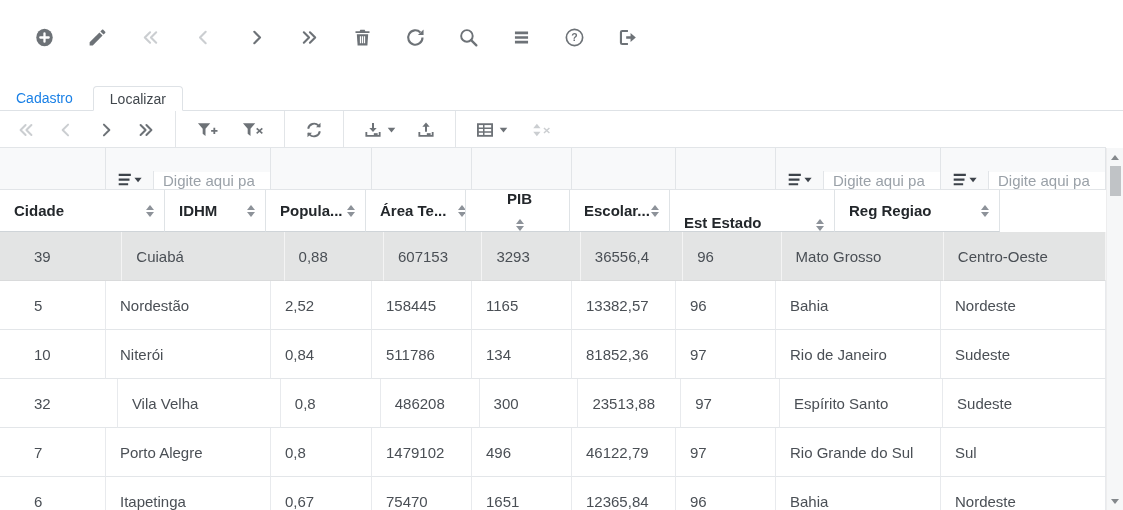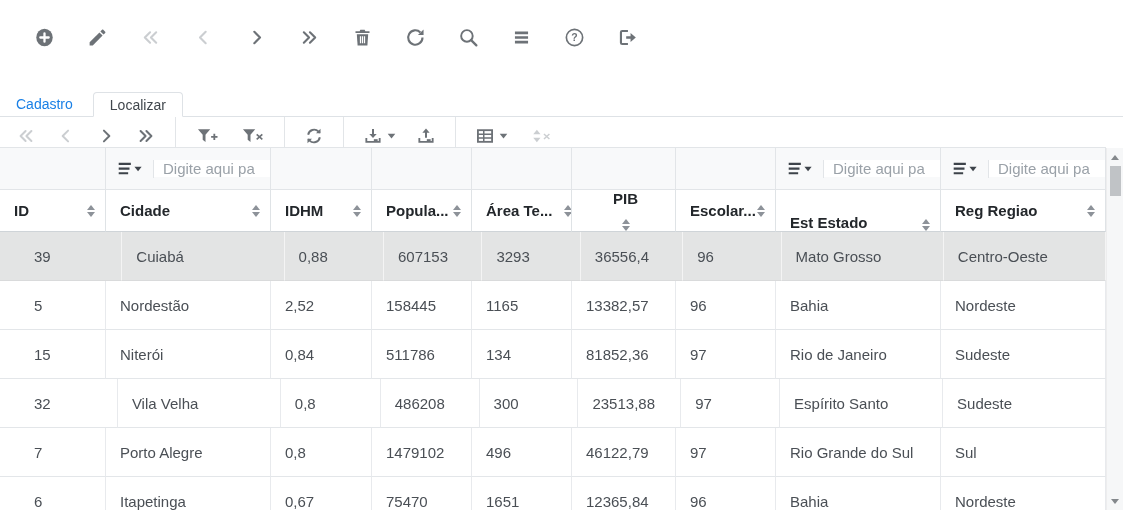--- a/index.html
+++ b/index.html
@@ -17,21 +17,21 @@
   .tbtn {
     background:none; border:none; padding:0; margin:0;
     color:var(--icon,#6d7277); cursor:pointer; line-height:0;
     display:inline-flex; align-items:center; gap:4px;
   }
   .tbtn svg { display:block; }
   .tbtn.disabled { color:var(--icon-dis,#cbced1); cursor:default; }
   .toolbar-top .tbtn svg.main { width:21px; height:21px; }
 
   
-  .tabbar { display:flex; height:25px; margin-top:18px; border-bottom:1px solid #dee2e6; align-items:stretch; }
+  .tabbar { display:flex; height:25px; margin-top:12px; border-bottom:1px solid #dee2e6; align-items:stretch; }
   .tab { font-size:14px; padding:0 16px; display:flex; align-items:center; cursor:pointer; white-space:nowrap; }
   .tab.inactive { color:var(--accent,#1a80e6); }
   .tab.active {
     background:#fff; border:1px solid #dee2e6; border-bottom:1px solid #fff;
     margin-bottom:-1px; border-radius:4px 4px 0 0; color:#41474d; margin-left:4px;
   }
 
   
   .toolbar2 { display:flex; align-items:center; height:37px; padding-left:6px; }
   .toolbar2 .tbtn { margin:0 10px; }
@@ -39,21 +39,21 @@
   .toolbar2 .tbtn svg.wide { width:25px; height:20px; }
   .sep { width:1px; align-self:stretch; background:#e2e5e8; margin:0 9px; }
   .caret svg { width:9px; height:8px; }
 
   
   .grid { position:absolute; top:147px; left:0; width:1106px; border-top:1px solid #e2e5e8; background:#fff; }
   .frow, .hrow, .drow { display:flex; width:1106px; }
 
   .fcell {
     height:42px; border-right:1px solid #e2e5e8; border-bottom:1px solid #e2e5e8;
-    background:var(--filterbg,#f8f9fa); display:flex; align-items:center; overflow:hidden;
+    background:var(--filterbg,#f8f9fa); display:flex; align-items:flex-end; overflow:hidden;
   }
   .fmenu {
     width:48px; flex:none; display:flex; align-items:center; justify-content:center;
     border:none; border-right:1px solid #e2e5e8; background:var(--filterbg,#f8f9fa);
     color:#3d434a; cursor:pointer; padding:0;
   }
   .fmenu svg { width:27px; height:18px; display:block; }
   .finput {
     flex:1; min-width:0; border:none; outline:none; background:#fff;
     font-family:inherit; font-size:15px; color:#4a5056; padding:0 0 0 9px;
@@ -341,27 +341,20 @@
               <svg viewBox="0 0 30 20">
                 <path d="M3 4.3h13.5M3 9.5h12M3 14.7h10.5" stroke="currentColor" stroke-width="2.4" fill="none"></path>
                 <path d="M20.5 7.6l4 5 4-5z" fill="currentColor"></path>
               </svg>
             </span>
           </button>
           <input class="finput" type="text" placeholder="Digite aqui pa" style="">
         </div>
       </div>
     <div class="hrow">
-        <div class="hcell" style="width: 106px;">
-          <span>ID</span>
-          <span class="sortglyph">
-            <span class="tri-up"></span>
-            <span class="tri-down"></span>
-          </span>
-        </div>
         <div class="hcell" style="width: 165px;">
           <span>Cidade</span>
           <span class="sortglyph">
             <span class="tri-up"></span>
             <span class="tri-down"></span>
           </span>
         </div>
         <div class="hcell" style="width: 101px; gap: 29px;">
           <span>IDHM</span>
           <span class="sortglyph">
@@ -429,21 +422,21 @@
           <div class="dcell col-1" style="width: 165px;">Nordestão</div>
           <div class="dcell col-2" style="width: 101px;">2,52</div>
           <div class="dcell col-3" style="width: 100px;">158445</div>
           <div class="dcell col-4" style="width: 100px;">1165</div>
           <div class="dcell col-5" style="width: 104px;">13382,57</div>
           <div class="dcell col-6" style="width: 100px;">96</div>
           <div class="dcell col-7" style="width: 165px;">Bahia</div>
           <div class="dcell col-8" style="width: 165px;">Nordeste</div>
         </div>
         <div class="drow">
-          <div class="dcell col-0" style="width: 106px;">15</div>
+          <div class="dcell col-0" style="width: 106px;">10</div>
           <div class="dcell col-1" style="width: 165px;">Niterói</div>
           <div class="dcell col-2" style="width: 101px;">0,84</div>
           <div class="dcell col-3" style="width: 100px;">511786</div>
           <div class="dcell col-4" style="width: 100px;">134</div>
           <div class="dcell col-5" style="width: 104px;">81852,36</div>
           <div class="dcell col-6" style="width: 100px;">97</div>
           <div class="dcell col-7" style="width: 165px;">Rio de Janeiro</div>
           <div class="dcell col-8" style="width: 165px;">Sudeste</div>
         </div>
         <div class="drow">

